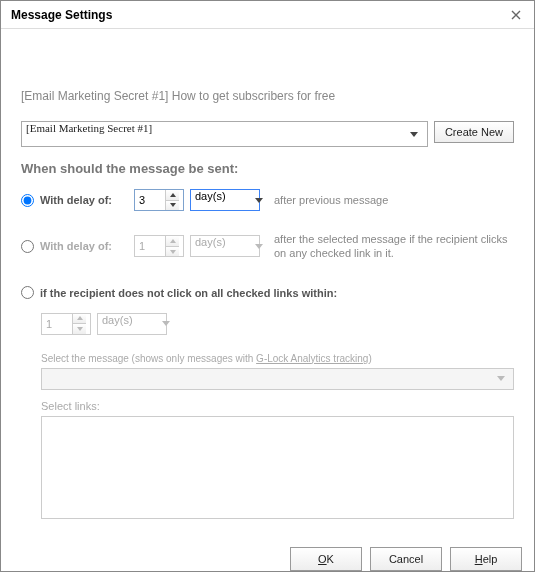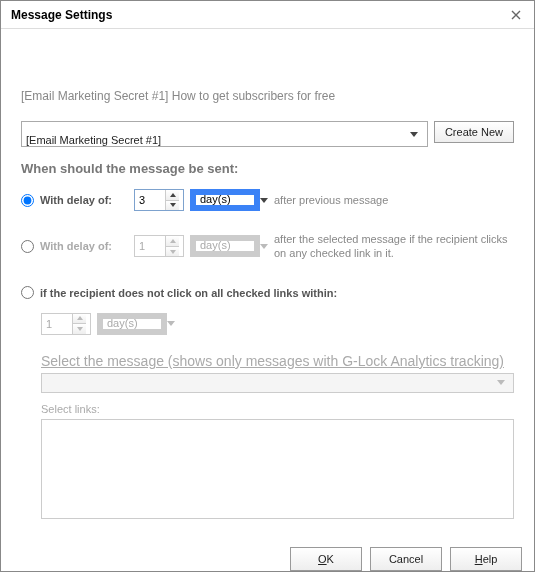--- a/index.html
+++ b/index.html
@@ -63,24 +63,25 @@
       display: flex;
       gap: 6px;
       margin-bottom: 14px;
     }
     .series-select {
       flex: 1;
       height: 22px;
       border: 1px solid #aaa;
       background: #fff;
       display: flex;
-      align-items: flex-start;
+      align-items: flex-end;
       padding: 12px 4px;
       position: relative;
       cursor: pointer;
+      font-family: Liberation Serif, serif;
     }
     .series-select .sel-text { flex: 1; color: #222; font-size: 11px; }
     .dd-arrow {
       width: 17px;
       height: 100%;
       display: flex;
       align-items: center;
       justify-content: center;
     }
     .dd-arrow svg { width: 8px; height: 5px; }
@@ -154,24 +155,24 @@
       align-items: center;
       justify-content: center;
       cursor: pointer;
       background: linear-gradient(#fff,#eee);
     }
     .spin-up { border-bottom: 1px solid #ccc; }
     .spin-btns svg { width: 6px; height: 4px; }
     .unit-select {
       width: 70px;
       height: 22px;
-      border: 6px solid #3b82f6;
-      background: #fff;
-      display: flex;
-      align-items: flex-end;
+      border: 1px solid #3b82f6;
+      background: #fff;
+      display: flex;
+      align-items: flex-start;
       padding: 0 4px;
       cursor: pointer;
       gap: 29px;
     }
     .unit-select.disabled { border-color: #ccc; color: #aaa; cursor: default; }
     .unit-select .u-text { flex: 1; font-size: 11px; }
     .desc {
       color: #888;
       font-size: 11px;
       margin-left: 8px;
@@ -186,23 +187,22 @@
     .indent-block {
       padding-left: 20px;
     }
     .sub-controls {
       display: flex;
       gap: 6px;
       margin-bottom: 18px;
     }
     .msg-label {
       color: #aaa;
-      font-size: 14px;
+      font-size: 10px;
       margin-bottom: 4px;
-      text-decoration: underline;
     }
     .msg-label .underline { text-decoration: underline; }
     .msg-select {
       width: 100%;
       height: 22px;
       border: 1px solid #ccc;
       background: #f5f5f5;
       display: flex;
       align-items: center;
       padding: 0 4px;

